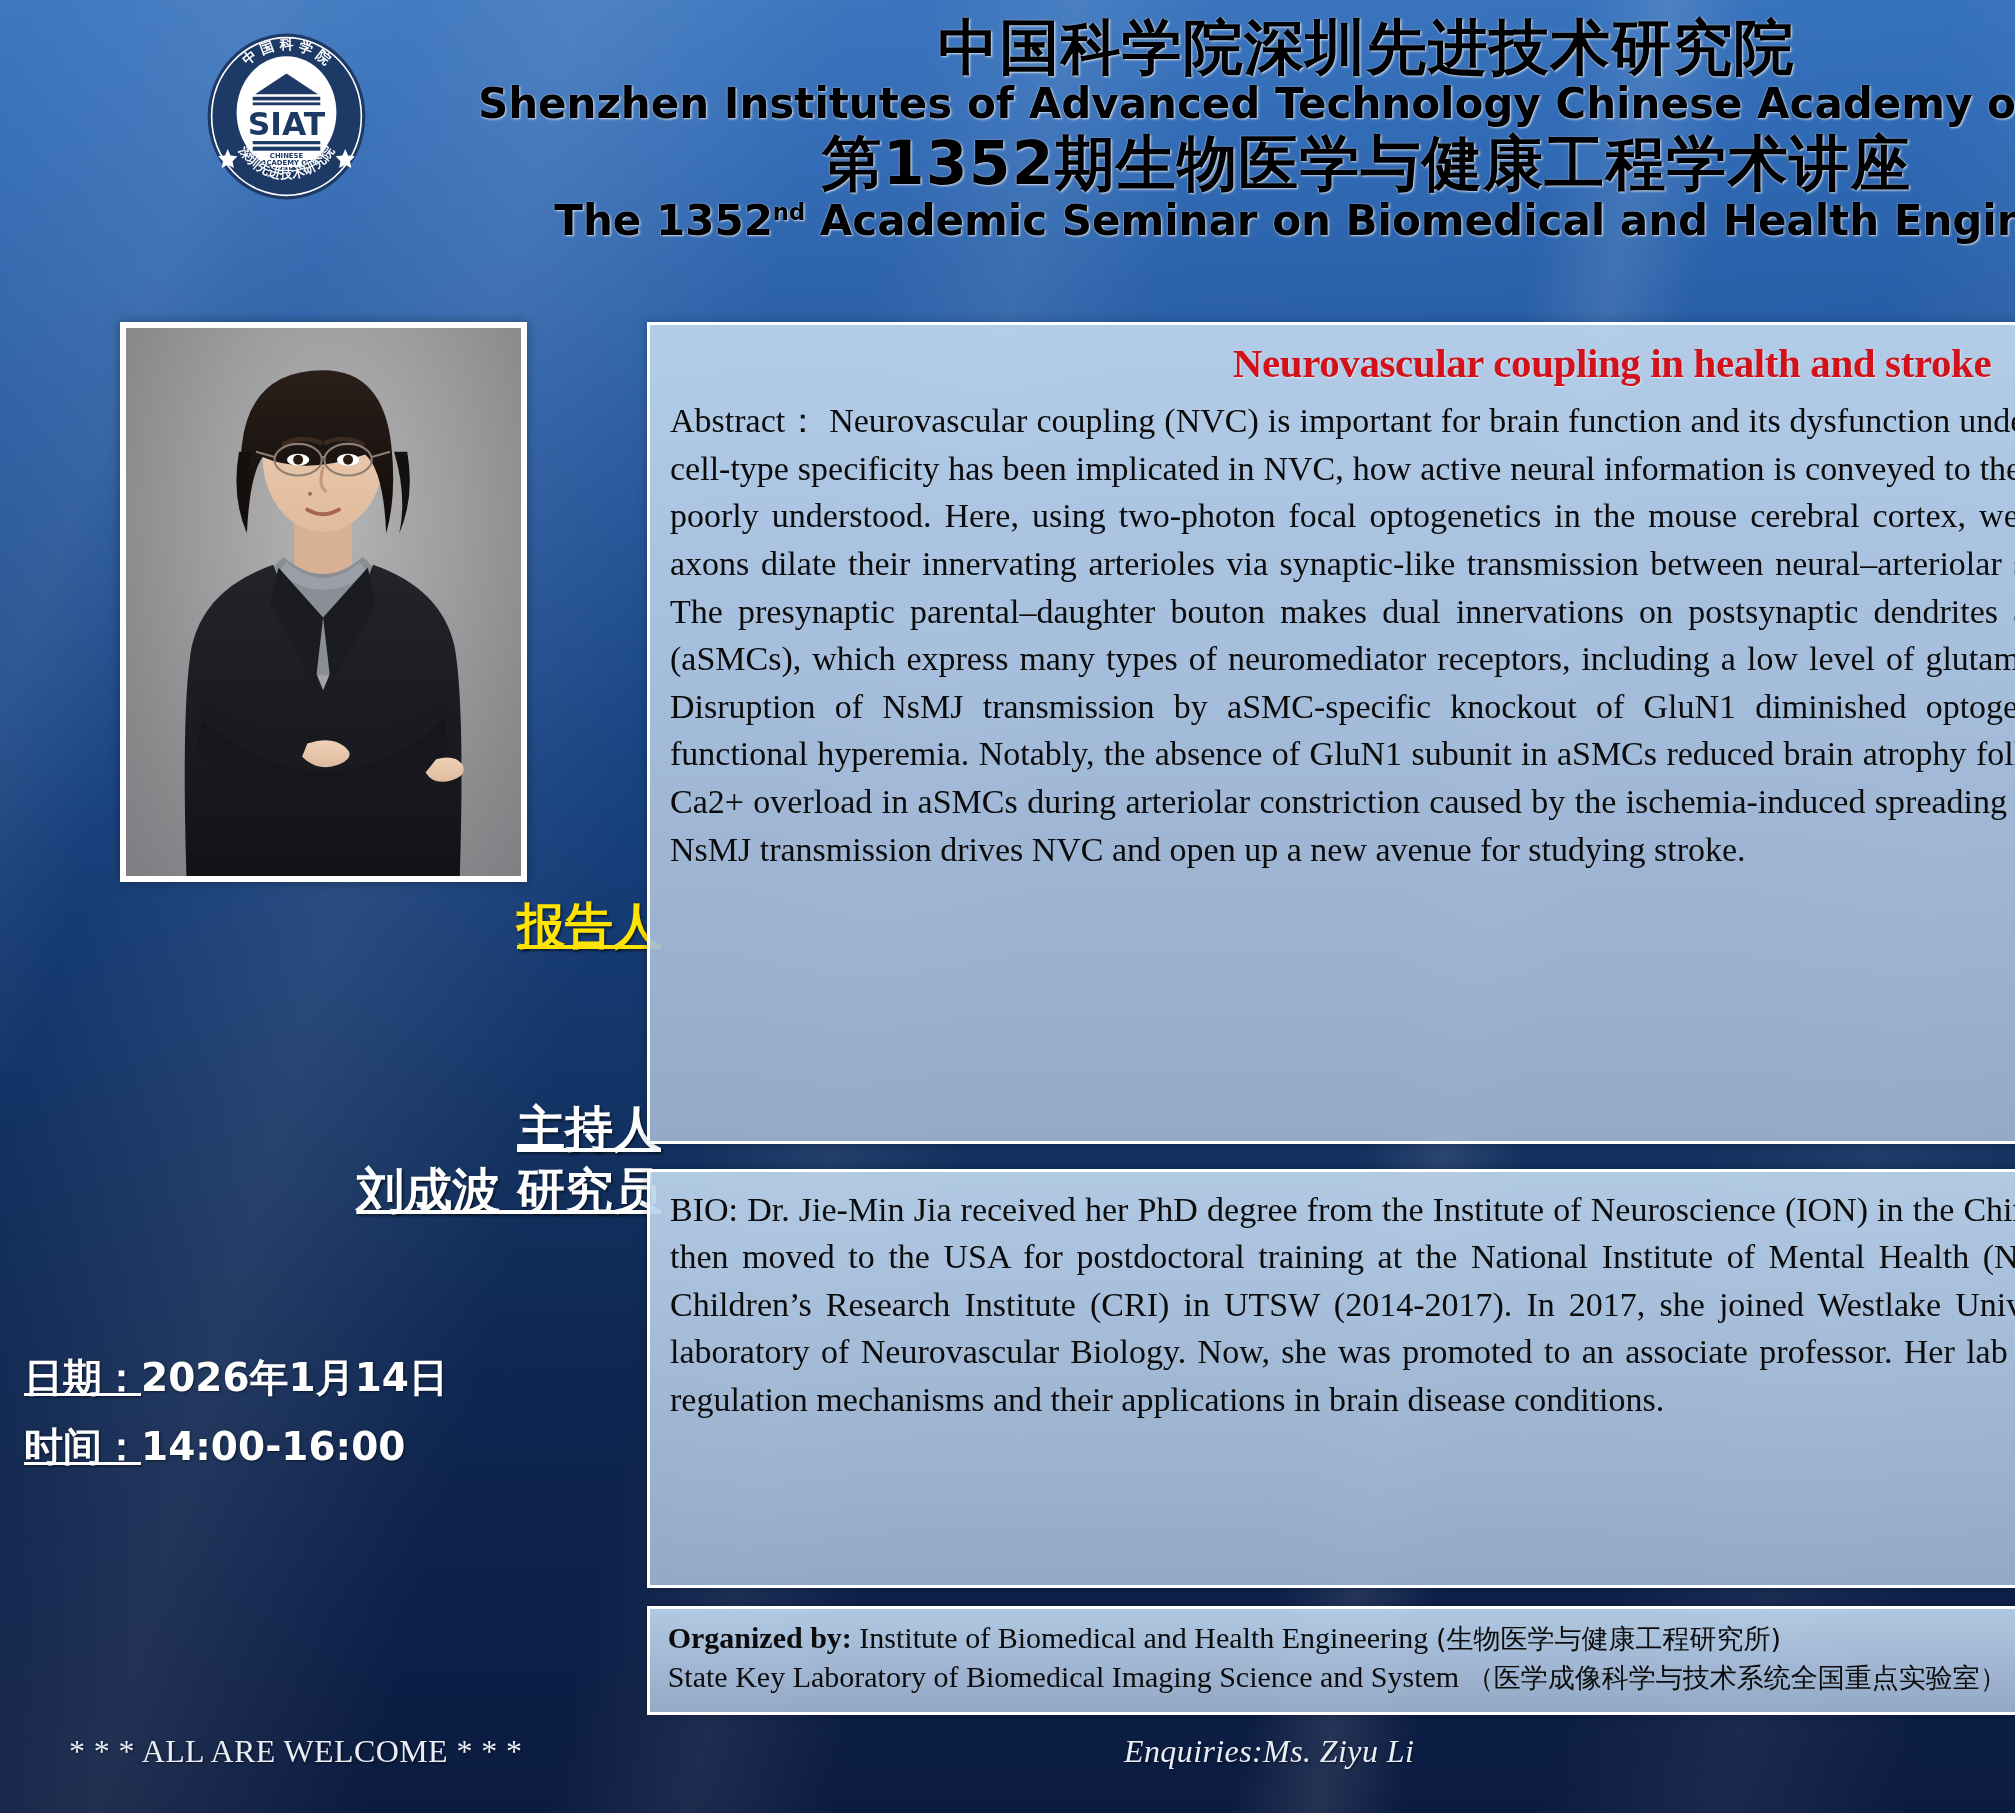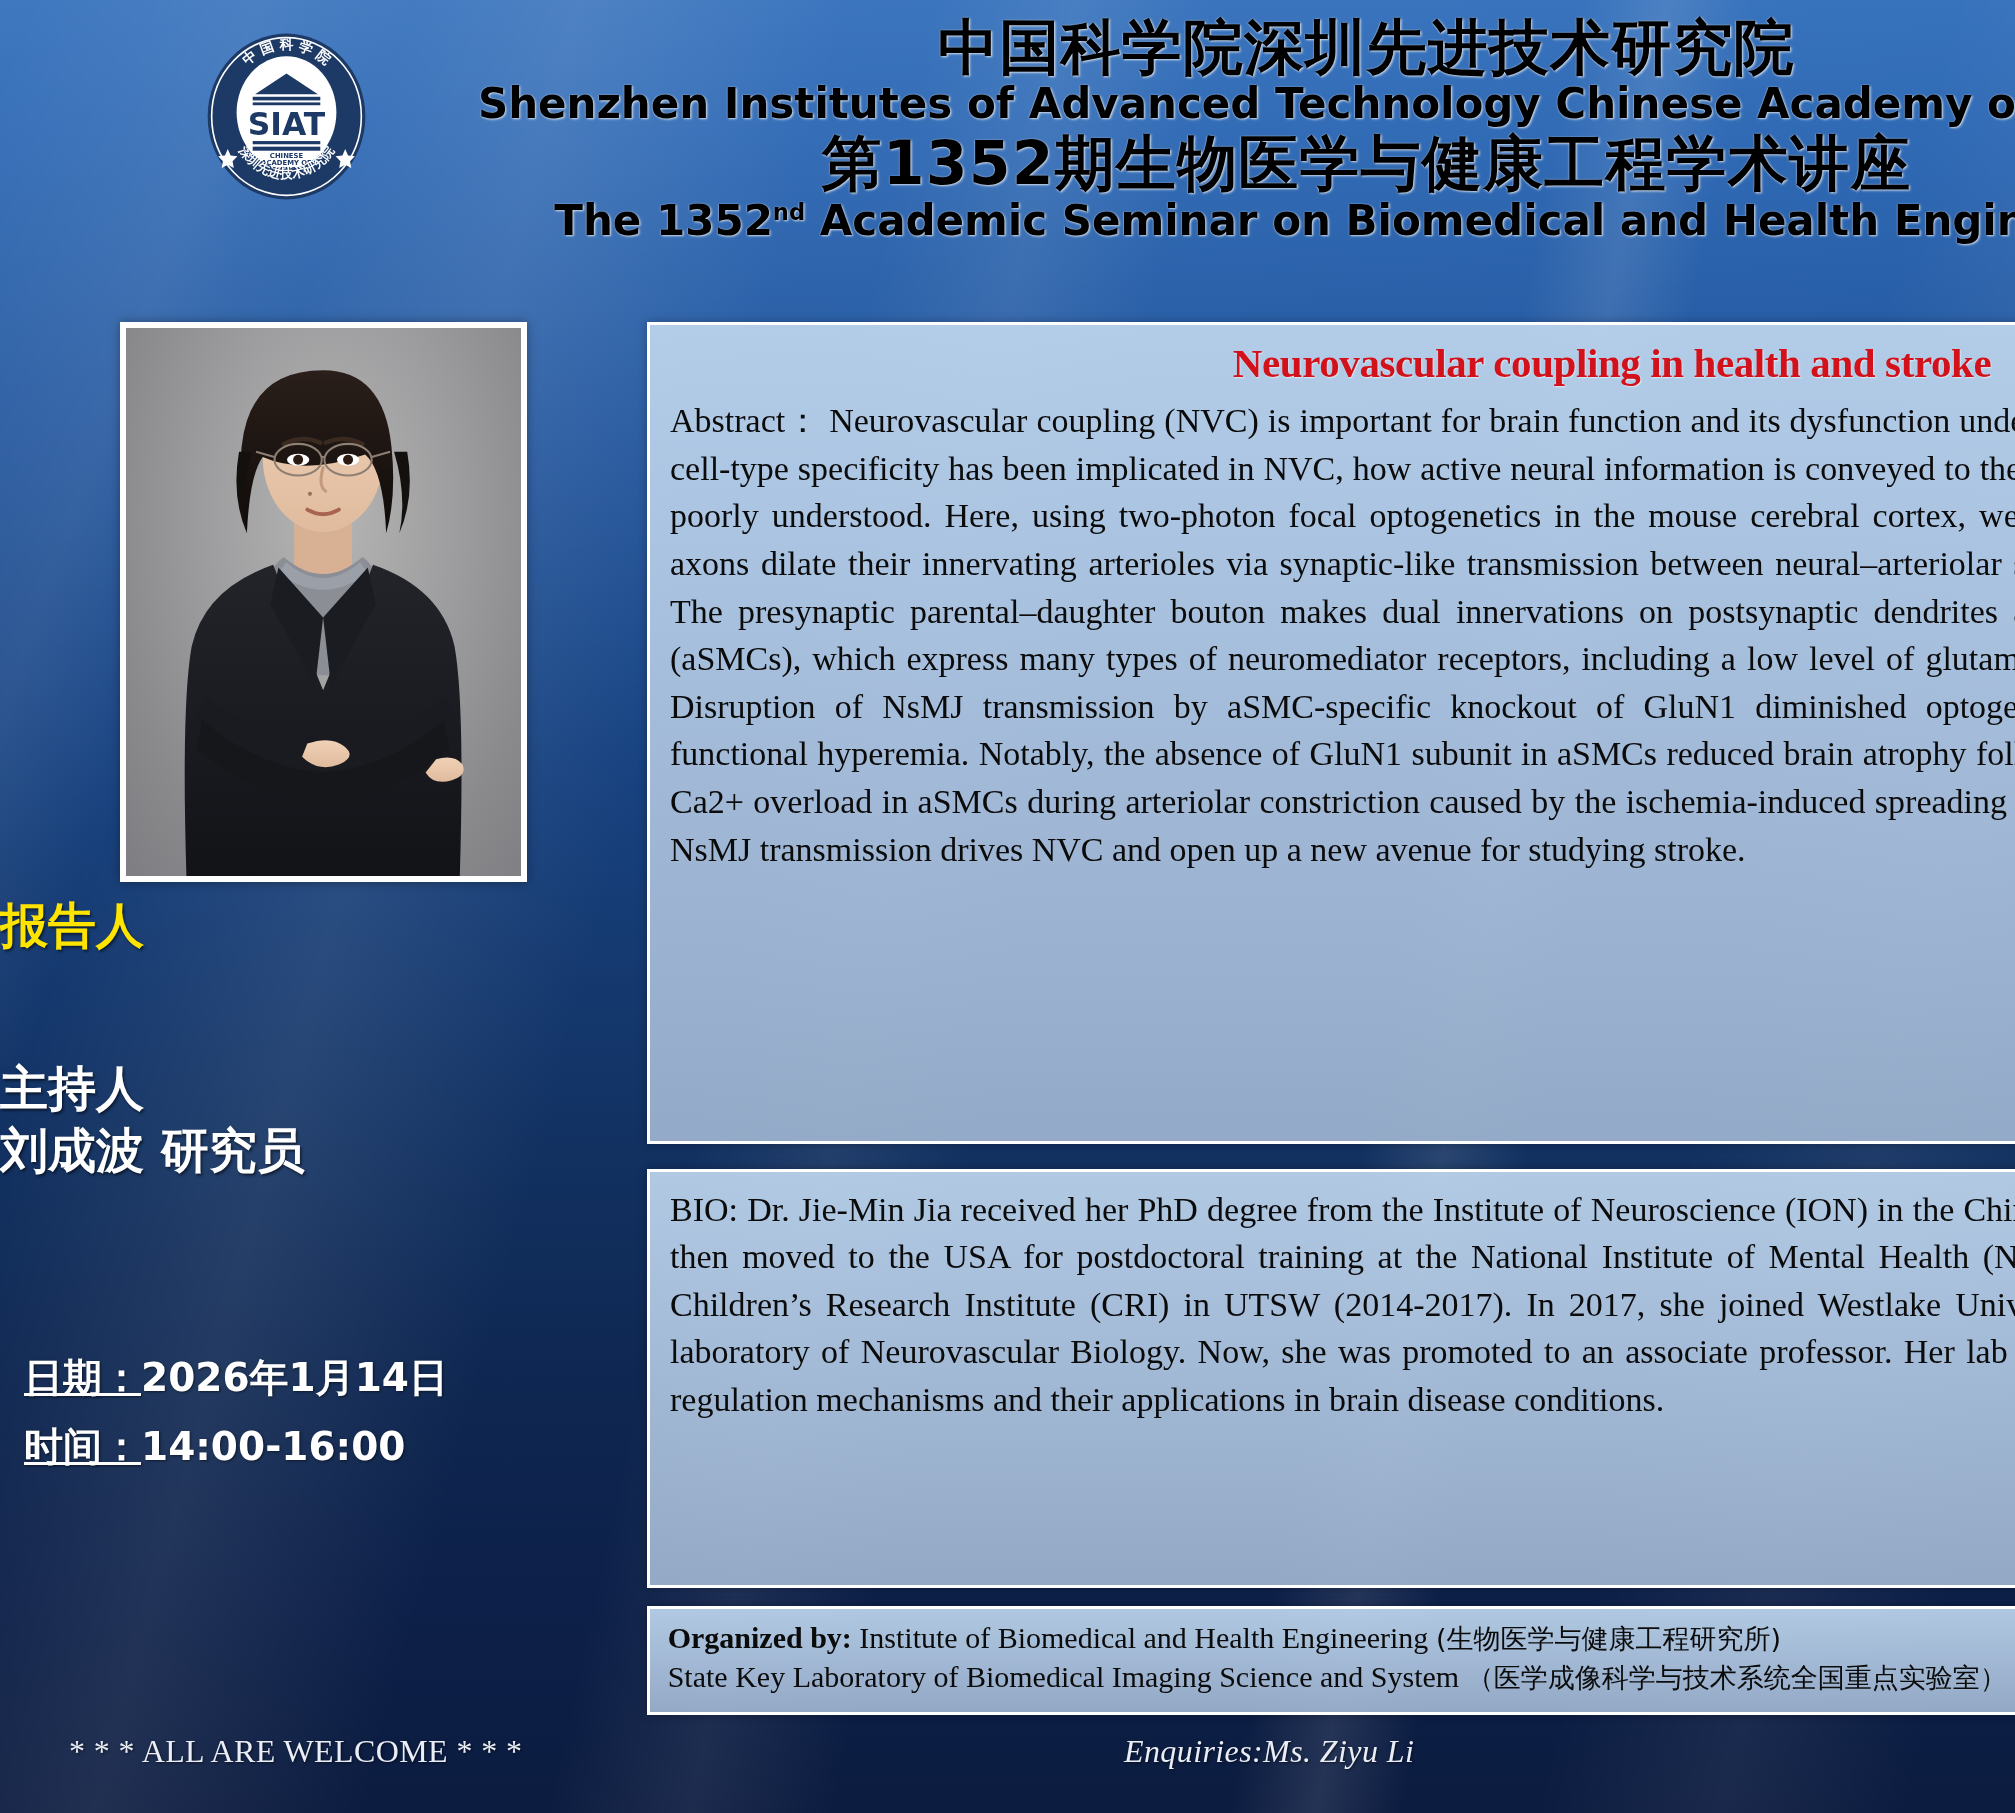--- a/index.html
+++ b/index.html
@@ -55,24 +55,24 @@
   .hd-en2{font-family:"DejaVu Sans",sans-serif;font-size:42px;margin-top:3.2px;}
   .hd-en2 sup{font-size:22.6px;vertical-align:super;}
 
   
   .photo-wrap{position:absolute;left:120px;top:322px;width:407px;height:560px;
      background:#ffffff;padding:6.4px;box-sizing:border-box;box-shadow:0 0 9.7px rgba(0,0,0,.35);}
   .photo{width:100%;height:100%;position:relative;overflow:hidden;
      background:radial-gradient(ellipse at 52% 34%, #b5b5b5 0%, #9c9c9e 45%, #8a8a8d 75%, #7e7e82 100%);}
   .photo svg{position:absolute;inset:0;width:100%;height:100%;}
 
-  .lbl-block{position:absolute;left:0;width:645px;text-align:left;
-     font-family:"DejaVu Sans",sans-serif;font-weight:bold;line-height:1.12;}
+  .lbl-block{position:absolute;left:16px;width:645px;text-align:right;
+     font-family:"DejaVu Sans",sans-serif;font-weight:bold;line-height:1.12;text-decoration:underline;}
   .lbl-yellow{color:#ffe400;text-shadow:1.6px 1.6px 2.8px rgba(0,0,0,.55);}
-  .lbl-white{color:#ffffff;text-shadow:1.6px 1.6px 2.8px rgba(0,0,0,.55);}
+  .lbl-white{color:#ffffff;text-shadow:1.6px 1.6px 2.8px rgba(0,0,0,.55);margin-top:40px;}
   .l-speaker-title{top:899px;font-size:48px;}
   .l-speaker-name{top:961px;font-size:48px;}
   .l-host-title{top:1062px;font-size:48px;}
   .l-host-name{top:1124px;font-size:48px;}
 
   .info-list{position:absolute;left:24px;top:1358px;width:605px;
      font-family:"DejaVu Sans",sans-serif;font-weight:bold;color:#ffffff;
      text-shadow:1.2px 1.2px 2.4px rgba(0,0,0,.5);}
   .info-row{font-size:39px;line-height:1.0;margin-bottom:30px;white-space:nowrap;}
   .info-row .k{font-weight:bold;text-decoration:underline;}

